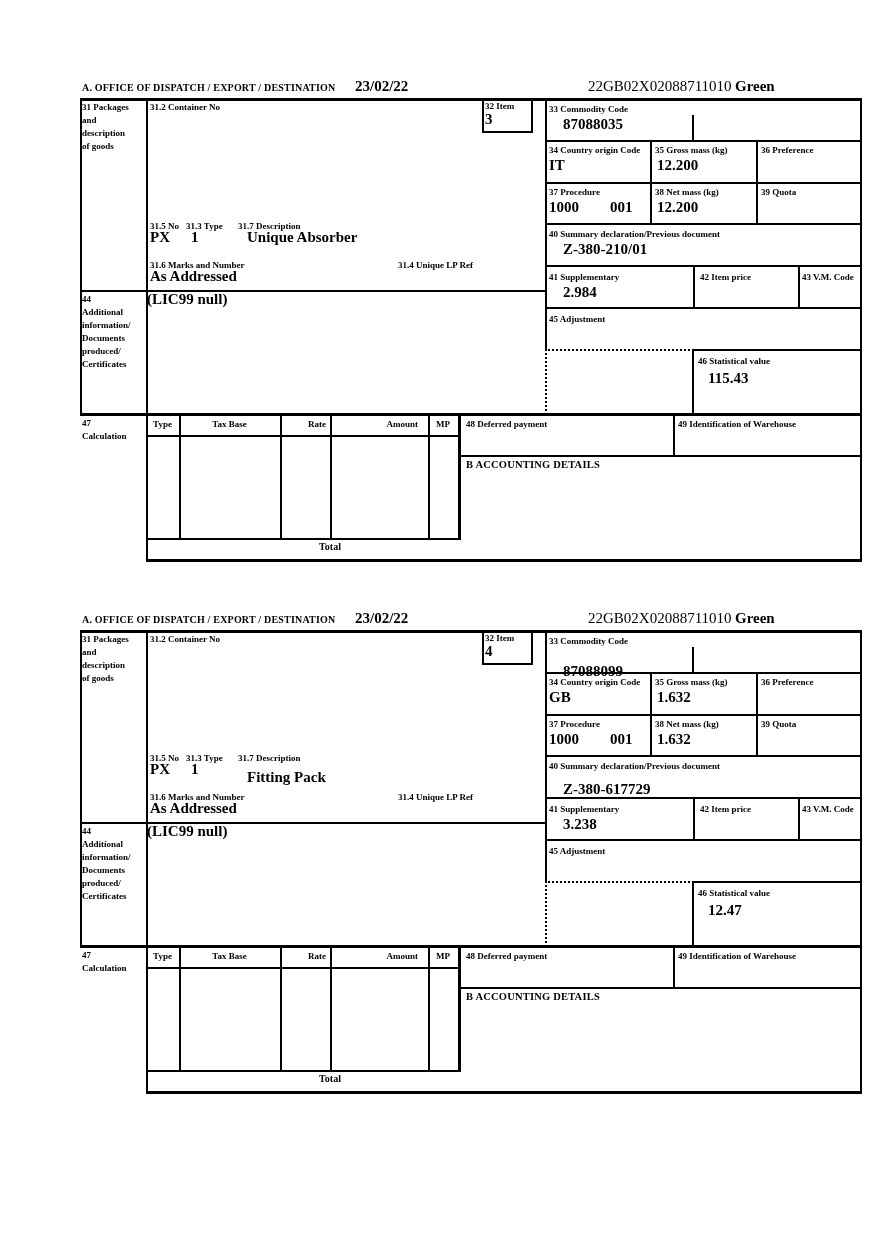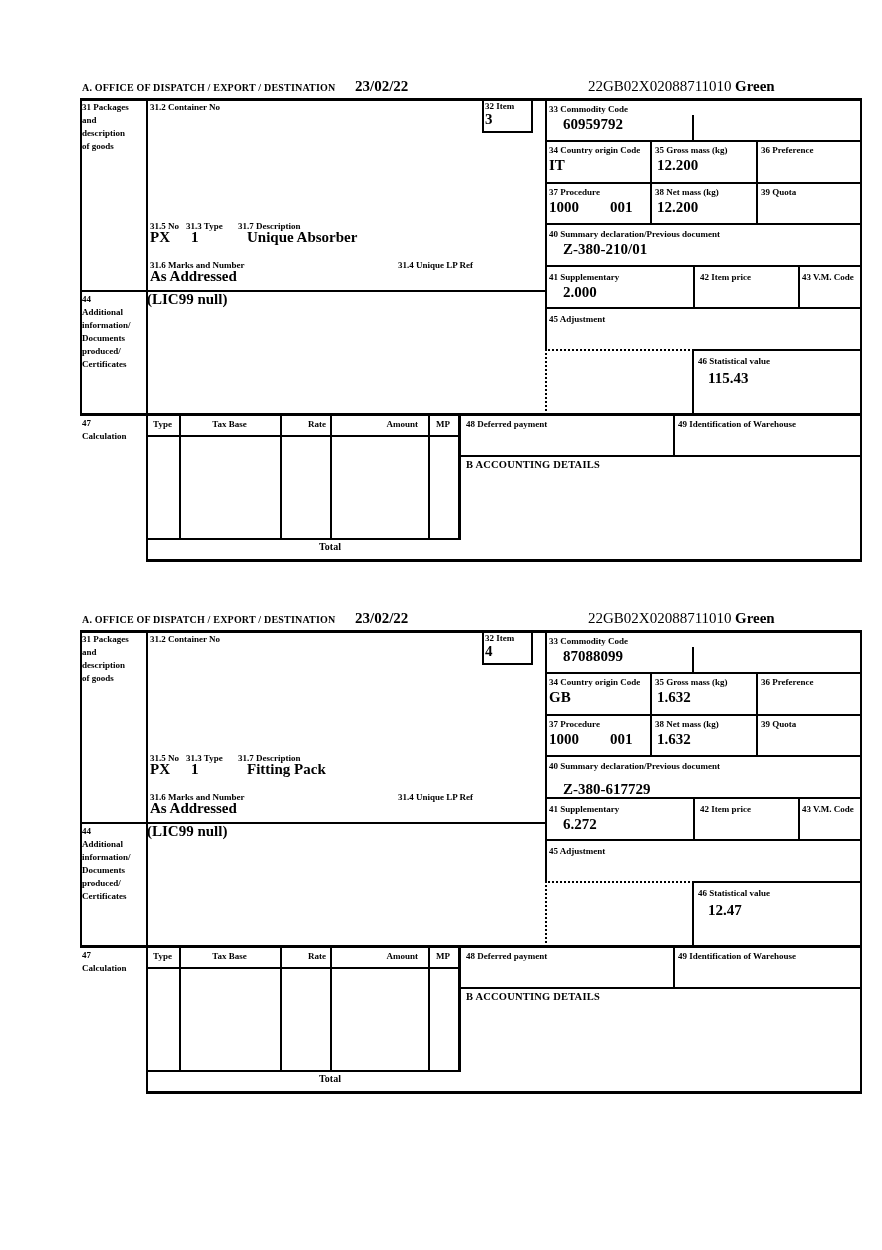--- a/index.html
+++ b/index.html
@@ -103,36 +103,36 @@
       <span class="lbl" style="left:158px;top:122px">31.7 Description</span>
       <span class="val" style="left:70px;top:132px">PX</span>
       <span class="val" style="left:111px;top:132px">1</span>
       <span class="val" style="left:167px;top:132px">Unique Absorber</span>
       <span class="lbl" style="left:70px;top:161px">31.6 Marks and Number</span>
       <span class="lbl" style="left:318px;top:161px">31.4 Unique LP Ref</span>
       <span class="val" style="left:70px;top:171px">As Addressed</span>
       <span class="val" style="left:67px;top:194px">(LIC99 null)</span>
 
       <span class="lbl" style="left:469px;top:5px">33 Commodity Code</span>
-      <span class="val" style="left:483px;top:19px">60959792</span>
+      <span class="val" style="left:483px;top:19px">87088035</span>
       <span class="lbl" style="left:469px;top:46px">34 Country origin Code</span>
       <span class="val" style="left:469px;top:60px">IT</span>
       <span class="lbl" style="left:575px;top:46px">35 Gross mass (kg)</span>
       <span class="val" style="left:577px;top:60px">12.200</span>
       <span class="lbl" style="left:681px;top:46px">36 Preference</span>
       <span class="lbl" style="left:469px;top:88px">37 Procedure</span>
       <span class="val" style="left:469px;top:102px">1000</span>
       <span class="val" style="left:530px;top:102px">001</span>
       <span class="lbl" style="left:575px;top:88px">38 Net mass (kg)</span>
       <span class="val" style="left:577px;top:102px">12.200</span>
       <span class="lbl" style="left:681px;top:88px">39 Quota</span>
       <span class="lbl" style="left:469px;top:130px">40 Summary declaration/Previous document</span>
       <span class="val" style="left:483px;top:144px">Z-380-210/01</span>
       <span class="lbl" style="left:469px;top:173px">41 Supplementary</span>
-      <span class="val" style="left:483px;top:187px">2.000</span>
+      <span class="val" style="left:483px;top:187px">2.984</span>
       <span class="lbl" style="left:620px;top:173px">42 Item price</span>
       <span class="lbl" style="left:722px;top:173px">43 V.M. Code</span>
       <span class="lbl" style="left:469px;top:215px">45 Adjustment</span>
       <span class="lbl" style="left:618px;top:257px">46 Statistical value</span>
       <span class="val" style="left:628px;top:273px">115.43</span>
 
       <span class="ch" style="left:66px;width:33px;text-align:center">Type</span>
       <span class="ch" style="left:99px;width:101px;text-align:center">Tax Base</span>
       <span class="ch" style="left:200px;width:46px;text-align:right">Rate</span>
       <span class="ch" style="left:250px;width:88px;text-align:right">Amount</span>
@@ -211,43 +211,43 @@
       </div>
 
       <span class="lbl" style="left:70px;top:3px">31.2 Container No</span>
       <span class="lbl" style="left:405px;top:2px">32 Item</span>
       <span class="val" style="left:405px;top:14px">4</span>
       <span class="lbl" style="left:70px;top:122px">31.5 No</span>
       <span class="lbl" style="left:106px;top:122px">31.3 Type</span>
       <span class="lbl" style="left:158px;top:122px">31.7 Description</span>
       <span class="val" style="left:70px;top:132px">PX</span>
       <span class="val" style="left:111px;top:132px">1</span>
-      <span class="val" style="left:167px;top:132px">Fitting Pack</span>
+      <span class="val" style="left:167px;top:140px">Fitting Pack</span>
       <span class="lbl" style="left:70px;top:161px">31.6 Marks and Number</span>
       <span class="lbl" style="left:318px;top:161px">31.4 Unique LP Ref</span>
       <span class="val" style="left:70px;top:171px">As Addressed</span>
       <span class="val" style="left:67px;top:194px">(LIC99 null)</span>
 
       <span class="lbl" style="left:469px;top:5px">33 Commodity Code</span>
-      <span class="val" style="left:483px;top:19px">87088099</span>
+      <span class="val" style="left:483px;top:34px">87088099</span>
       <span class="lbl" style="left:469px;top:46px">34 Country origin Code</span>
       <span class="val" style="left:469px;top:60px">GB</span>
       <span class="lbl" style="left:575px;top:46px">35 Gross mass (kg)</span>
       <span class="val" style="left:577px;top:60px">1.632</span>
       <span class="lbl" style="left:681px;top:46px">36 Preference</span>
       <span class="lbl" style="left:469px;top:88px">37 Procedure</span>
       <span class="val" style="left:469px;top:102px">1000</span>
       <span class="val" style="left:530px;top:102px">001</span>
       <span class="lbl" style="left:575px;top:88px">38 Net mass (kg)</span>
       <span class="val" style="left:577px;top:102px">1.632</span>
       <span class="lbl" style="left:681px;top:88px">39 Quota</span>
       <span class="lbl" style="left:469px;top:130px">40 Summary declaration/Previous document</span>
       <span class="val" style="left:483px;top:152px">Z-380-617729</span>
       <span class="lbl" style="left:469px;top:173px">41 Supplementary</span>
-      <span class="val" style="left:483px;top:187px">6.272</span>
+      <span class="val" style="left:483px;top:187px">3.238</span>
       <span class="lbl" style="left:620px;top:173px">42 Item price</span>
       <span class="lbl" style="left:722px;top:173px">43 V.M. Code</span>
       <span class="lbl" style="left:469px;top:215px">45 Adjustment</span>
       <span class="lbl" style="left:618px;top:257px">46 Statistical value</span>
       <span class="val" style="left:628px;top:273px">12.47</span>
 
       <span class="ch" style="left:66px;width:33px;text-align:center">Type</span>
       <span class="ch" style="left:99px;width:101px;text-align:center">Tax Base</span>
       <span class="ch" style="left:200px;width:46px;text-align:right">Rate</span>
       <span class="ch" style="left:250px;width:88px;text-align:right">Amount</span>

